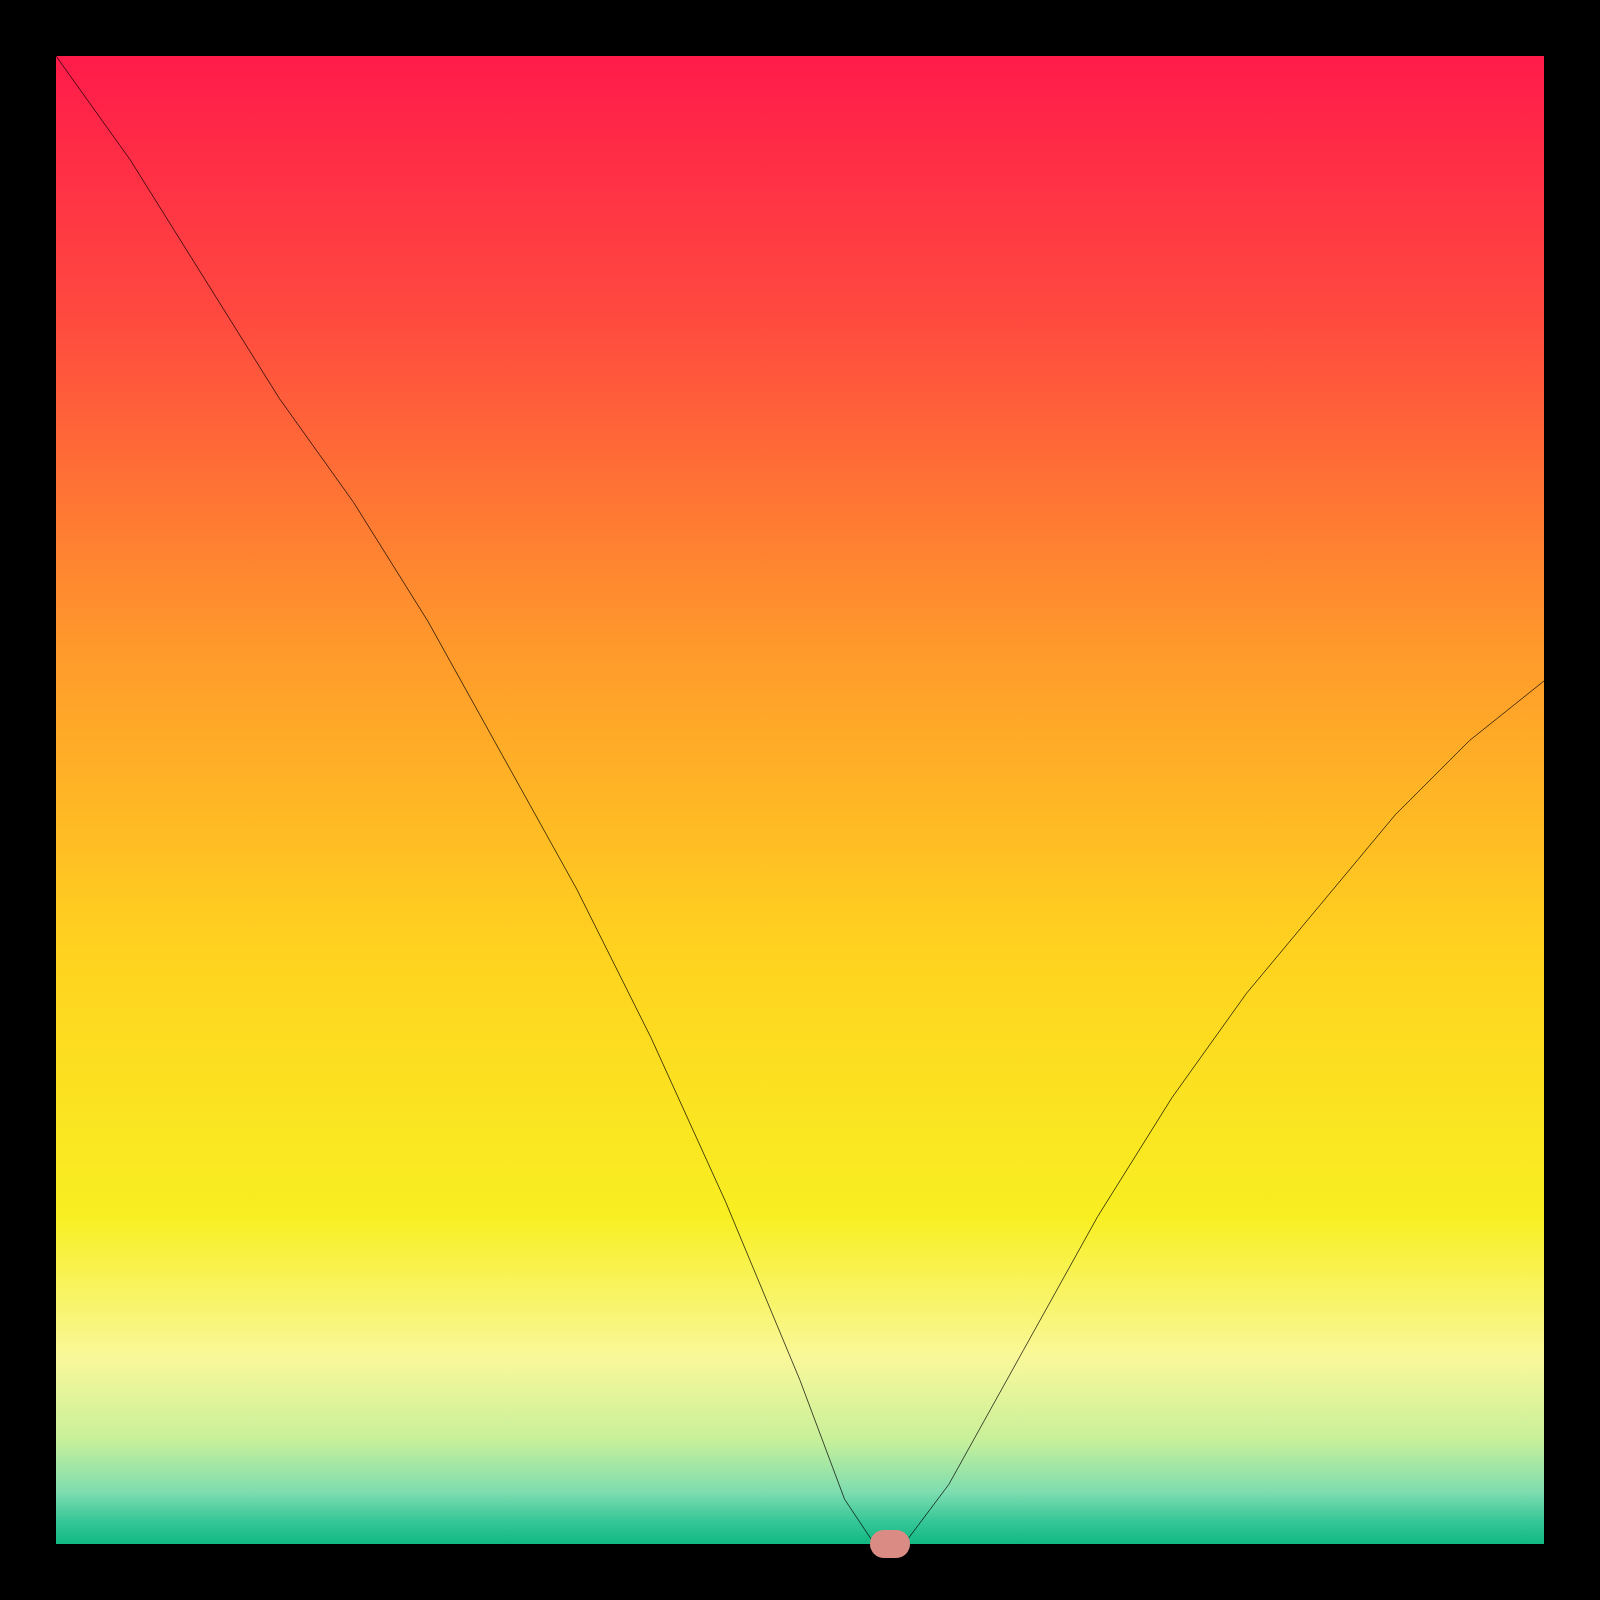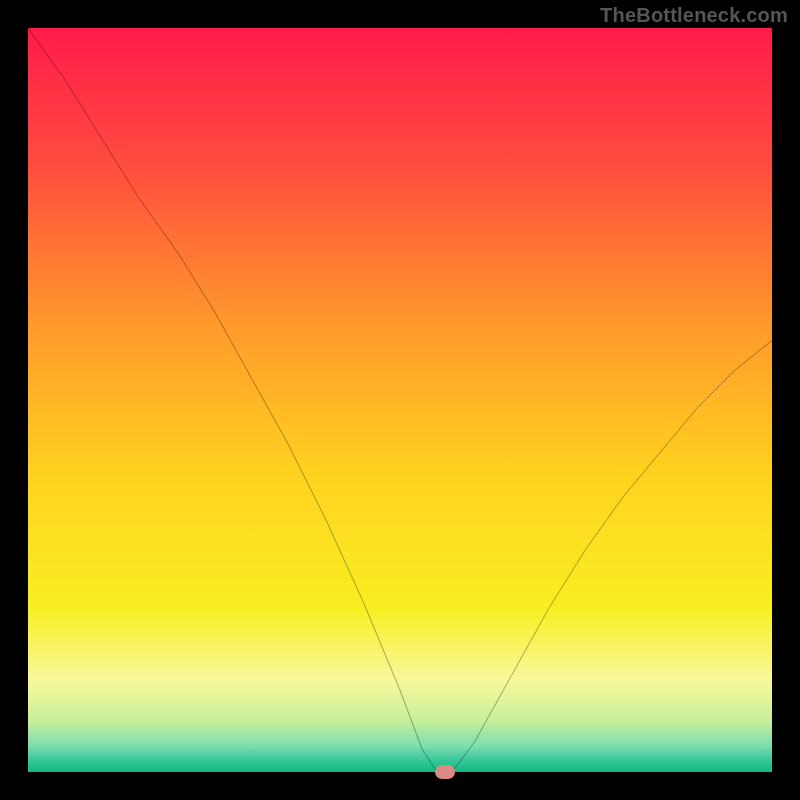--- a/index.html
+++ b/index.html
@@ -41,21 +41,20 @@
     height: 14px;
     border-radius: 7px;
     z-index: 4;
     transform: translate(-50%, -50%);
   }
 </style>
 </head>
 <body>
 <div class="frame">
 
-  <div class="watermark">TheBottleneck.com</div>
 
   <svg class="plot" viewBox="0 0 100 100" preserveAspectRatio="none">
     <defs>
       <linearGradient id="bg-grad" x1="0" y1="0" x2="0" y2="1">
 
       <stop offset="0%" stop-color="#ff1b4a"></stop>
           <stop offset="18%" stop-color="#ff4b3f"></stop>
           <stop offset="40%" stop-color="#ff9a2b"></stop>
           <stop offset="60%" stop-color="#ffd21f"></stop>
           <stop offset="78%" stop-color="#f8ef22"></stop>

